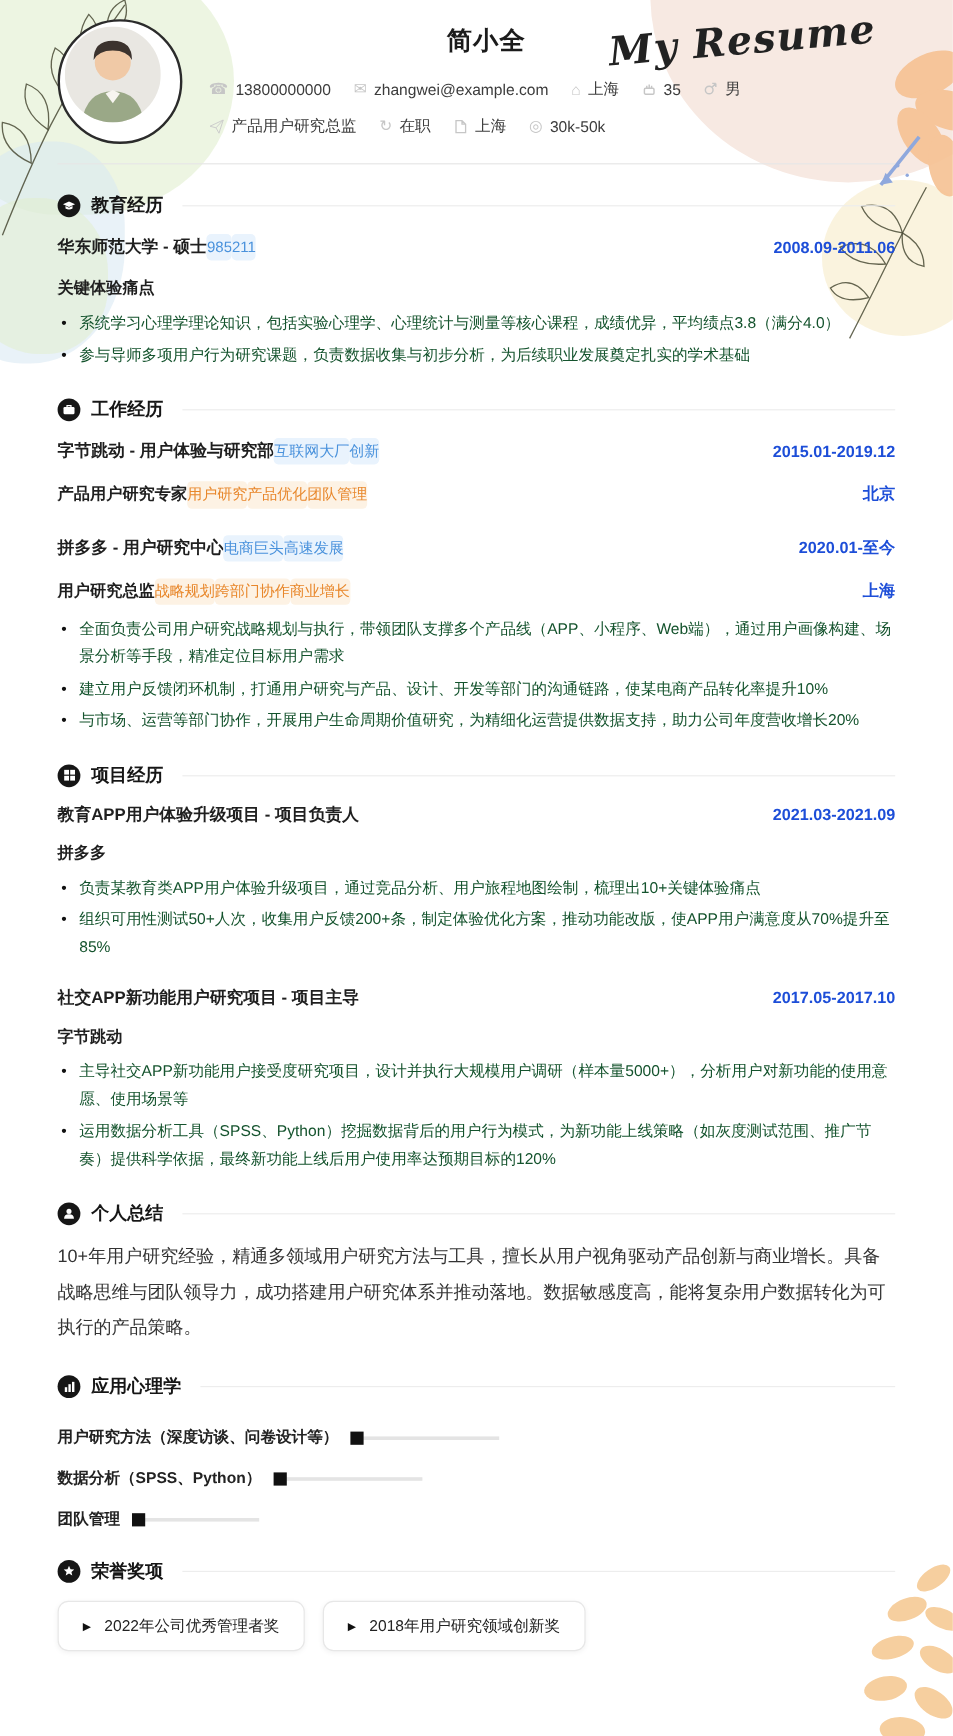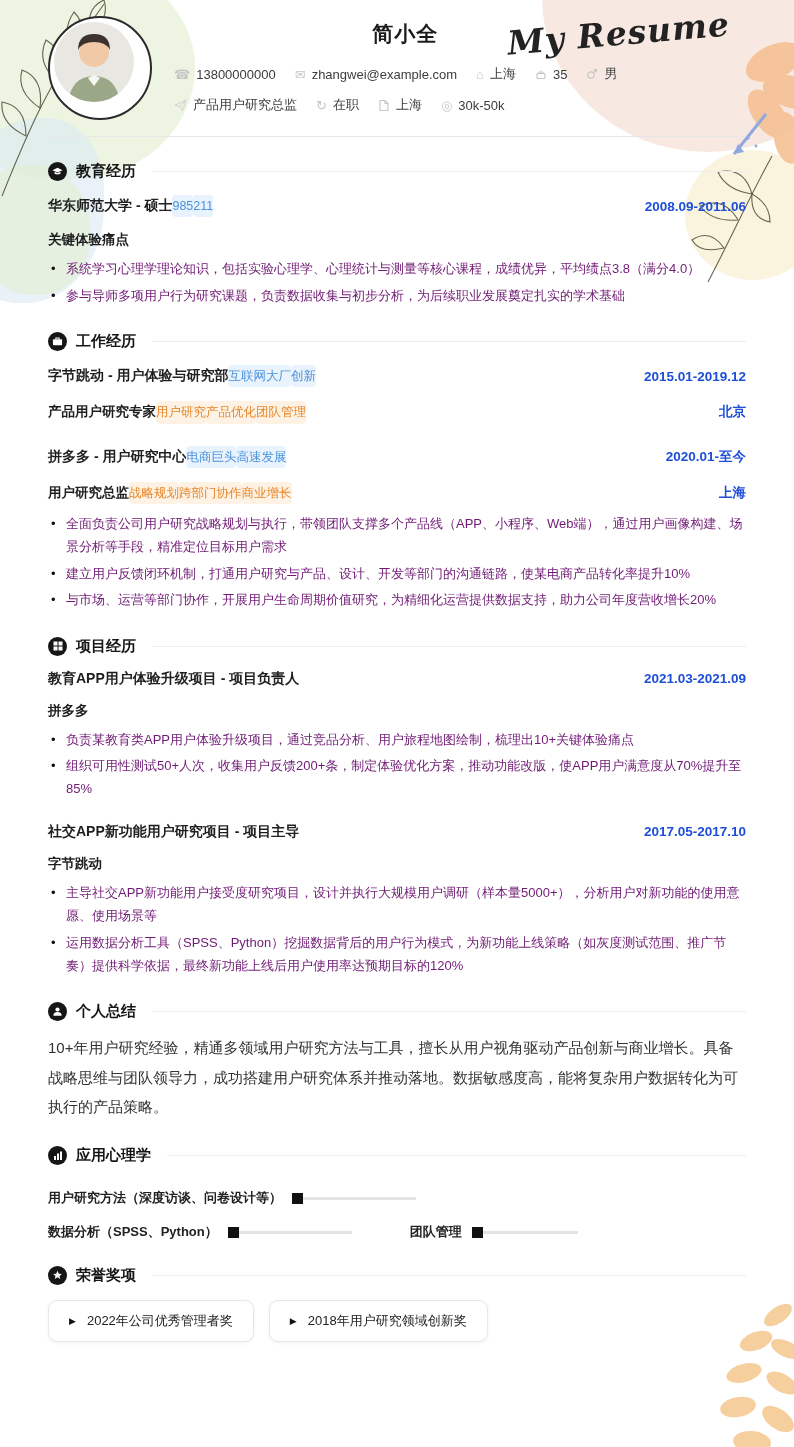--- a/index.html
+++ b/index.html
@@ -34,25 +34,25 @@
   .sec-line{flex:1;height:1px;background:#ededed;margin-left:16px;}
   .row{display:flex;align-items:center;justify-content:space-between;margin-top:14px;}
   .row-left{display:flex;align-items:center;}
   .strong{font-weight:700;font-size:14px;color:#1f1f1f;}
   .sub-strong{font-weight:700;font-size:13.5px;color:#1f1f1f;margin-top:14px;}
   .date{font-weight:700;font-size:13.5px;color:#1d4ed8;}
   .tag{font-size:12.5px;padding:3px 0;border-radius:4px;line-height:1.3;}
   .tag.blue{background:#e9f3fd;color:#4a92dc;}
   .tag.orange{background:#fdf2e4;color:#e8872b;}
   .bullets{margin-top:8px;}
-  .bullet{position:relative;padding-left:18px;font-size:13px;color:#701a75;line-height:1.8;margin:3px 0;}
+  .bullet{position:relative;padding-left:18px;font-size:13px;color:#14532d;line-height:1.8;margin:3px 0;}
   .bullet::before{content:"•";position:absolute;left:3px;color:#111;}
   .summary-text{font-size:15px;line-height:1.95;color:#333;margin-top:12px;}
   
-  .skills-wrap{display:flex;flex-wrap:wrap;margin-top:6px;}
+  .skills-wrap{display:flex;flex-wrap:wrap;margin-top:6px;flex-direction:column;}
   .skill{display:flex;align-items:center;margin-top:16px;margin-right:58px;}
   .skill-label{font-size:13px;font-weight:700;color:#222;margin-right:16px;white-space:nowrap;}
   .skill-track{position:relative;width:118px;height:3px;background:#e4e4e4;}
   .skill-fill{position:relative;height:3px;background:#111;}
   .skill-handle{position:absolute;right:-5px;top:-4px;width:11px;height:11px;background:#111;}
   
   .chips{display:flex;gap:15px;margin-top:15px;}
   .chip{display:flex;align-items:center;gap:11px;border:1px solid #e7e7e7;border-radius:9px;padding:11px 20px;background:#fff;box-shadow:0 1px 4px rgba(0,0,0,.05);font-size:13px;color:#222;}
   .chip-tri{font-size:9px;color:#111;}
 </style>

